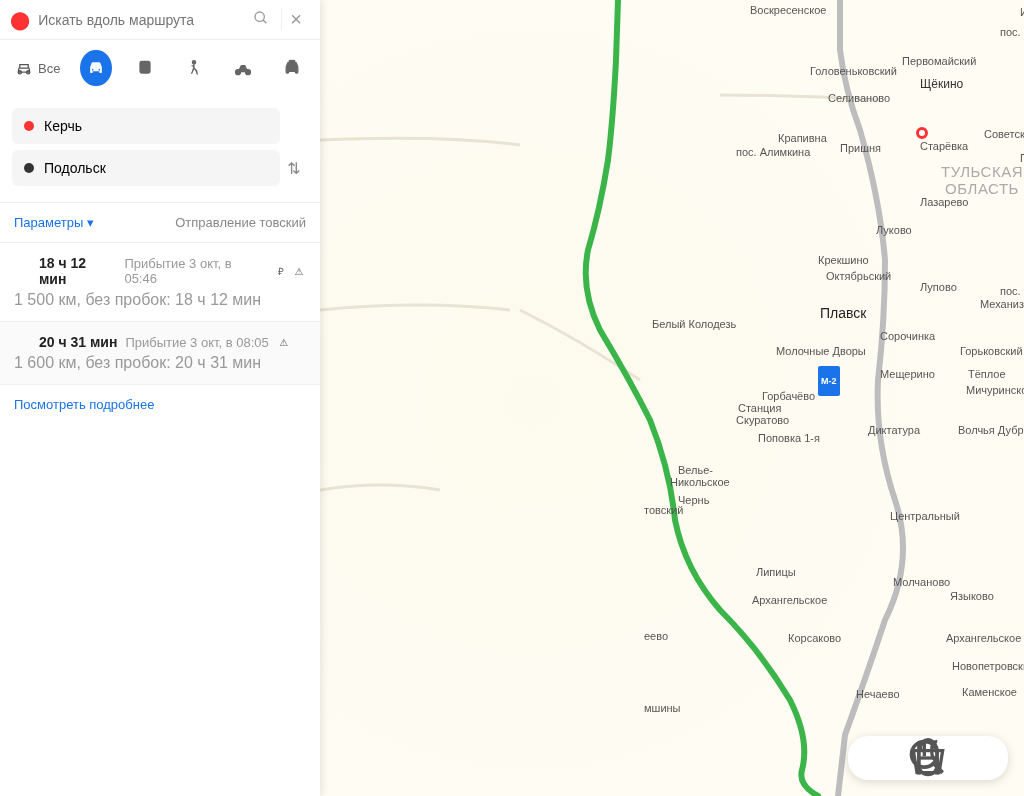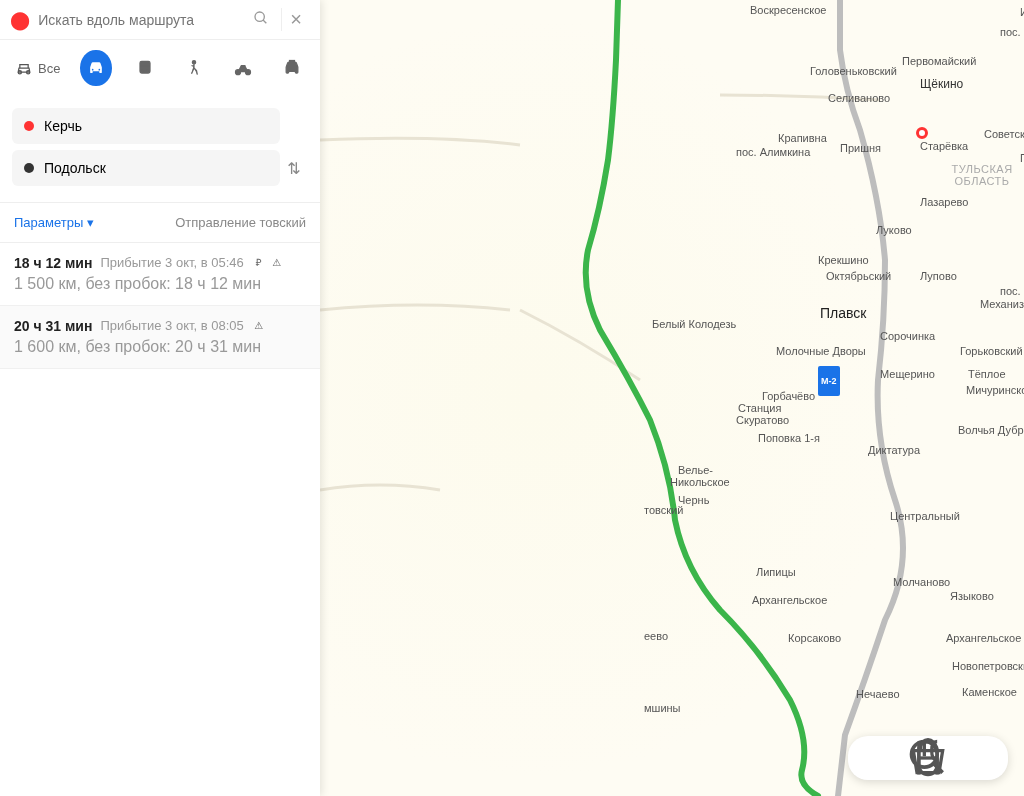--- a/index.html
+++ b/index.html
@@ -23,33 +23,33 @@
 .dot.red{background:#f33;}
 .dot.black{background:#333;}
 .swap-btn{width:28px;text-align:center;color:#888;cursor:pointer;font-size:16px;}
 .waypoint-actions{display:flex;justify-content:space-between;padding:6px 2px 4px;font-size:13px;color:#888;}
 .waypoint-actions span{cursor:pointer;}
 .params-row{display:flex;justify-content:space-between;padding:12px 14px;border-top:1px solid #eee;border-bottom:1px solid #eee;font-size:13px;}
 .params-link{color:#1a73e8;cursor:pointer;}
 .departure{color:#888;}
 .route-item{padding:12px 14px;border-bottom:1px solid #f0f0f0;cursor:pointer;}
 .route-item.active{background:#fafafa;}
-.route-header{display:flex;gap:8px;font-size:13px;}
+.route-header{display:flex;align-items:center;gap:8px;font-size:13px;margin-left:25px;}
 .route-time{font-weight:700;color:#222;font-size:14px;}
 .route-arrival{color:#999;}
 .route-badges{display:flex;gap:4px;}
 .route-sub{color:#999;font-size:16px;margin-top:4px;}
 .details-link{color:#1a73e8;font-size:13px;padding:12px 14px;cursor:pointer;}
 .badge-icon{width:14px;height:14px;display:inline-flex;align-items:center;justify-content:center;font-size:10px;color:#666;}
 .map{flex:1;position:relative;background:#FEFBF2; background-image: radial-gradient(circle at 30% 50%, #FDFBED 0%, #FEFCF3 60%);}
 .map svg{position:absolute;inset:0;width:100%;height:100%;}
 .city-label{position:absolute;font-size:11px;color:#555;white-space:nowrap;pointer-events:none;}
 .city-label.big{font-size:14px;color:#222;}
 .city-label.mid{font-size:12px;color:#333;text-align:center;}
-.region-label{position:absolute;font-size:11px;color:#aaa;text-transform:uppercase;letter-spacing:.5px;text-align:center;pointer-events:none;}
+.region-label{position:absolute;font-size:15px;color:#aaa;text-transform:uppercase;letter-spacing:.5px;text-align:center;pointer-events:none;}
 .bottom-tools{position:absolute;right:16px;bottom:16px;display:flex;gap:4px;background:#fff;border-radius:20px;padding:6px 10px;box-shadow:0 2px 10px rgba(0,0,0,.15);}
 .tool-btn{width:32px;height:32px;display:flex;align-items:center;justify-content:center;cursor:pointer;color:#555;font-size:16px;}
 .hwy-badge{position:absolute;background:#1a73e8;color:#fff;font-size:9px;font-weight:700;padding:10px 3px;border-radius:2px;pointer-events:none;}
 .route-marker{position:absolute;width:12px;height:12px;background:#fff;border:3px solid #f33;border-radius:50%;pointer-events:none;}
 </style>
 </head>
 <body>
 
 <div class="app">
   <div class="sidebar">
@@ -146,20 +146,21 @@
       <div class="route-header">
         <span class="route-time">20 ч 31 мин</span>
         <span class="route-arrival">Прибытие 3 окт, в 08:05</span>
         <span class="route-badges">
           <span class="badge-icon">⚠</span>
         </span>
       </div>
       <div class="route-sub">1 600 км, без пробок: 20 ч 31 мин</div>
     </div>
 
+    <div class="details-link">Посмотреть подробнее</div>
   </div>
 
   <div class="map">
     <svg viewBox="0 0 704 796">
 
       <path d="M520,0 L520,50 Q525,90 540,130 Q560,200 565,260 Q565,320 558,380 Q555,440 575,500 Q595,560 565,620 Q545,680 525,735 L518,796" stroke="#bdbdbd" stroke-width="6" fill="none" stroke-linecap="round"></path>
 
       <path d="M0,310 Q100,300 190,310 M0,140 Q120,135 200,145 M200,310 Q260,340 320,380 M0,490 Q60,480 120,490 M400,95 Q480,95 560,100" stroke="#e8e3d3" stroke-width="3" fill="none"></path>
 
       <path d="M298,0 L296,60 Q293,120 288,160 Q280,210 268,250 Q260,290 280,330 Q310,380 330,420 Q350,470 355,520 Q365,570 400,610 Q440,650 470,700 Q490,740 482,770 Q478,785 498,796" stroke="#3bb54a" stroke-width="6" fill="none" stroke-linecap="round" stroke-linejoin="round"></path>
@@ -178,36 +179,36 @@
         <div class="city-label" style="left: 664px; top: 128px;">Советск</div>
         <div class="city-label" style="left: 458px; top: 132px;">Крапивна</div>
         <div class="city-label" style="left: 520px; top: 142px;">Пришня</div>
         <div class="city-label" style="left: 600px; top: 140px;">Старёвка</div>
         <div class="city-label" style="left: 416px; top: 146px;">пос. Алимкина</div>
         <div class="city-label" style="left: 700px; top: 152px;">Приупский</div>
         <div class="city-label" style="left: 600px; top: 196px;">Лазарево</div>
         <div class="city-label" style="left: 556px; top: 224px;">Луково</div>
         <div class="city-label" style="left: 498px; top: 254px;">Крекшино</div>
         <div class="city-label" style="left: 506px; top: 270px;">Октябрьский</div>
-        <div class="city-label" style="left: 600px; top: 270px;">Лупово</div>
+        <div class="city-label" style="left: 600px; top: 281px;">Лупово</div>
         <div class="city-label" style="left: 680px; top: 285px;">пос.</div>
         <div class="city-label" style="left: 660px; top: 298px;">Механизаторов</div>
         <div class="city-label big" style="left: 500px; top: 305px;">Плавск</div>
         <div class="city-label" style="left: 332px; top: 318px;">Белый Колодезь</div>
         <div class="city-label" style="left: 560px; top: 330px;">Сорочинка</div>
         <div class="city-label" style="left: 640px; top: 345px;">Горьковский</div>
         <div class="city-label" style="left: 456px; top: 345px;">Молочные Дворы</div>
         <div class="city-label" style="left: 560px; top: 368px;">Мещерино</div>
         <div class="city-label" style="left: 648px; top: 368px;">Тёплое</div>
         <div class="city-label" style="left: 442px; top: 390px;">Горбачёво</div>
         <div class="city-label" style="left: 646px; top: 384px;">Мичуринское</div>
         <div class="city-label" style="left: 418px; top: 402px;">Станция</div>
         <div class="city-label" style="left: 416px; top: 414px;">Скуратово</div>
         <div class="city-label" style="left: 438px; top: 432px;">Поповка 1-я</div>
-        <div class="city-label" style="left: 548px; top: 444px; text-align: right;">Диктатура</div>
+        <div class="city-label" style="left: 548px; top: 424px; text-align: right;">Диктатура</div>
         <div class="city-label" style="left: 638px; top: 424px;">Волчья Дубрава</div>
         <div class="city-label" style="left: 358px; top: 464px;">Велье-</div>
         <div class="city-label" style="left: 350px; top: 476px;">Никольское</div>
         <div class="city-label" style="left: 358px; top: 494px;">Чернь</div>
         <div class="city-label" style="left: 324px; top: 504px;">товский</div>
         <div class="city-label" style="left: 570px; top: 510px;">Центральный</div>
         <div class="city-label" style="left: 436px; top: 566px;">Липицы</div>
         <div class="city-label" style="left: 432px; top: 594px;">Архангельское</div>
         <div class="city-label" style="left: 573px; top: 576px;">Молчаново</div>
         <div class="city-label" style="left: 630px; top: 590px;">Языково</div>

